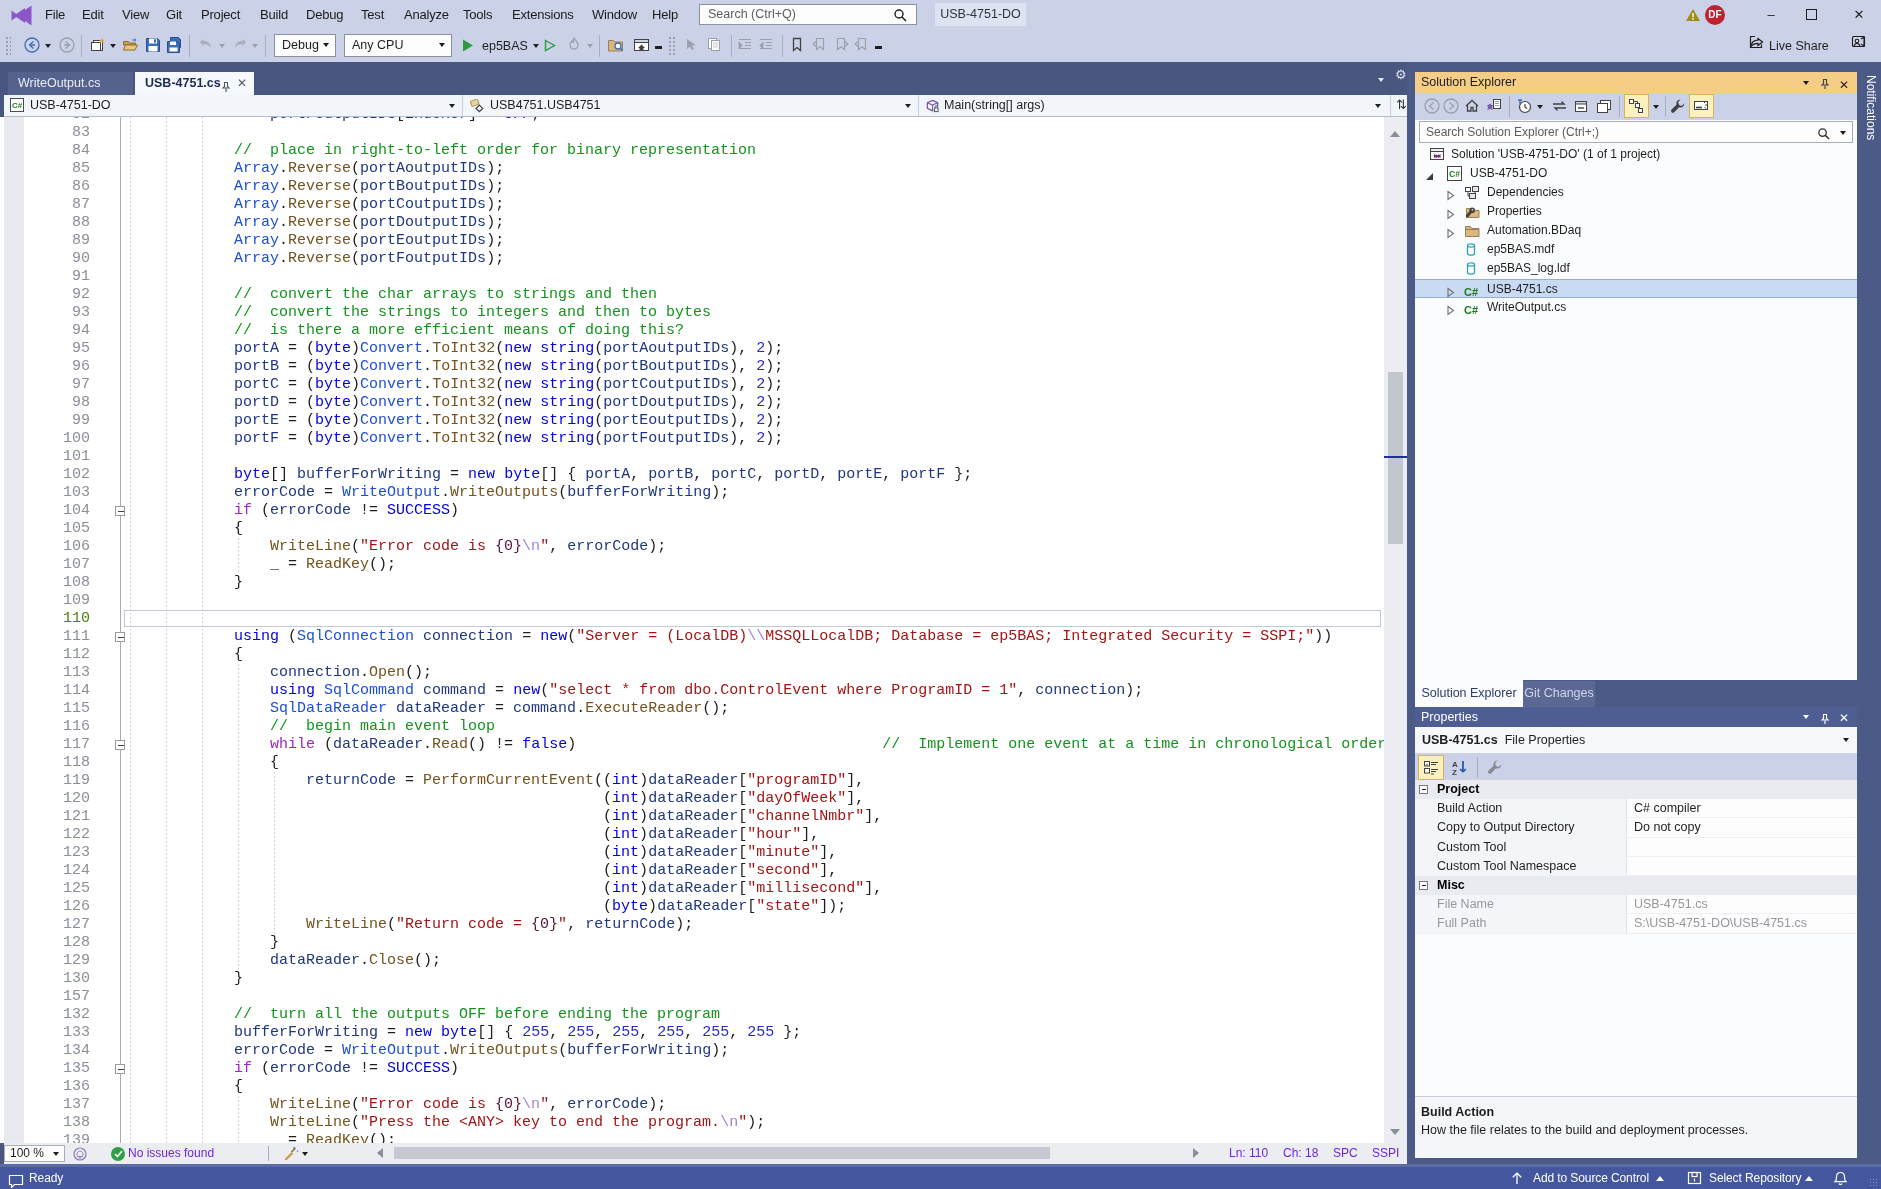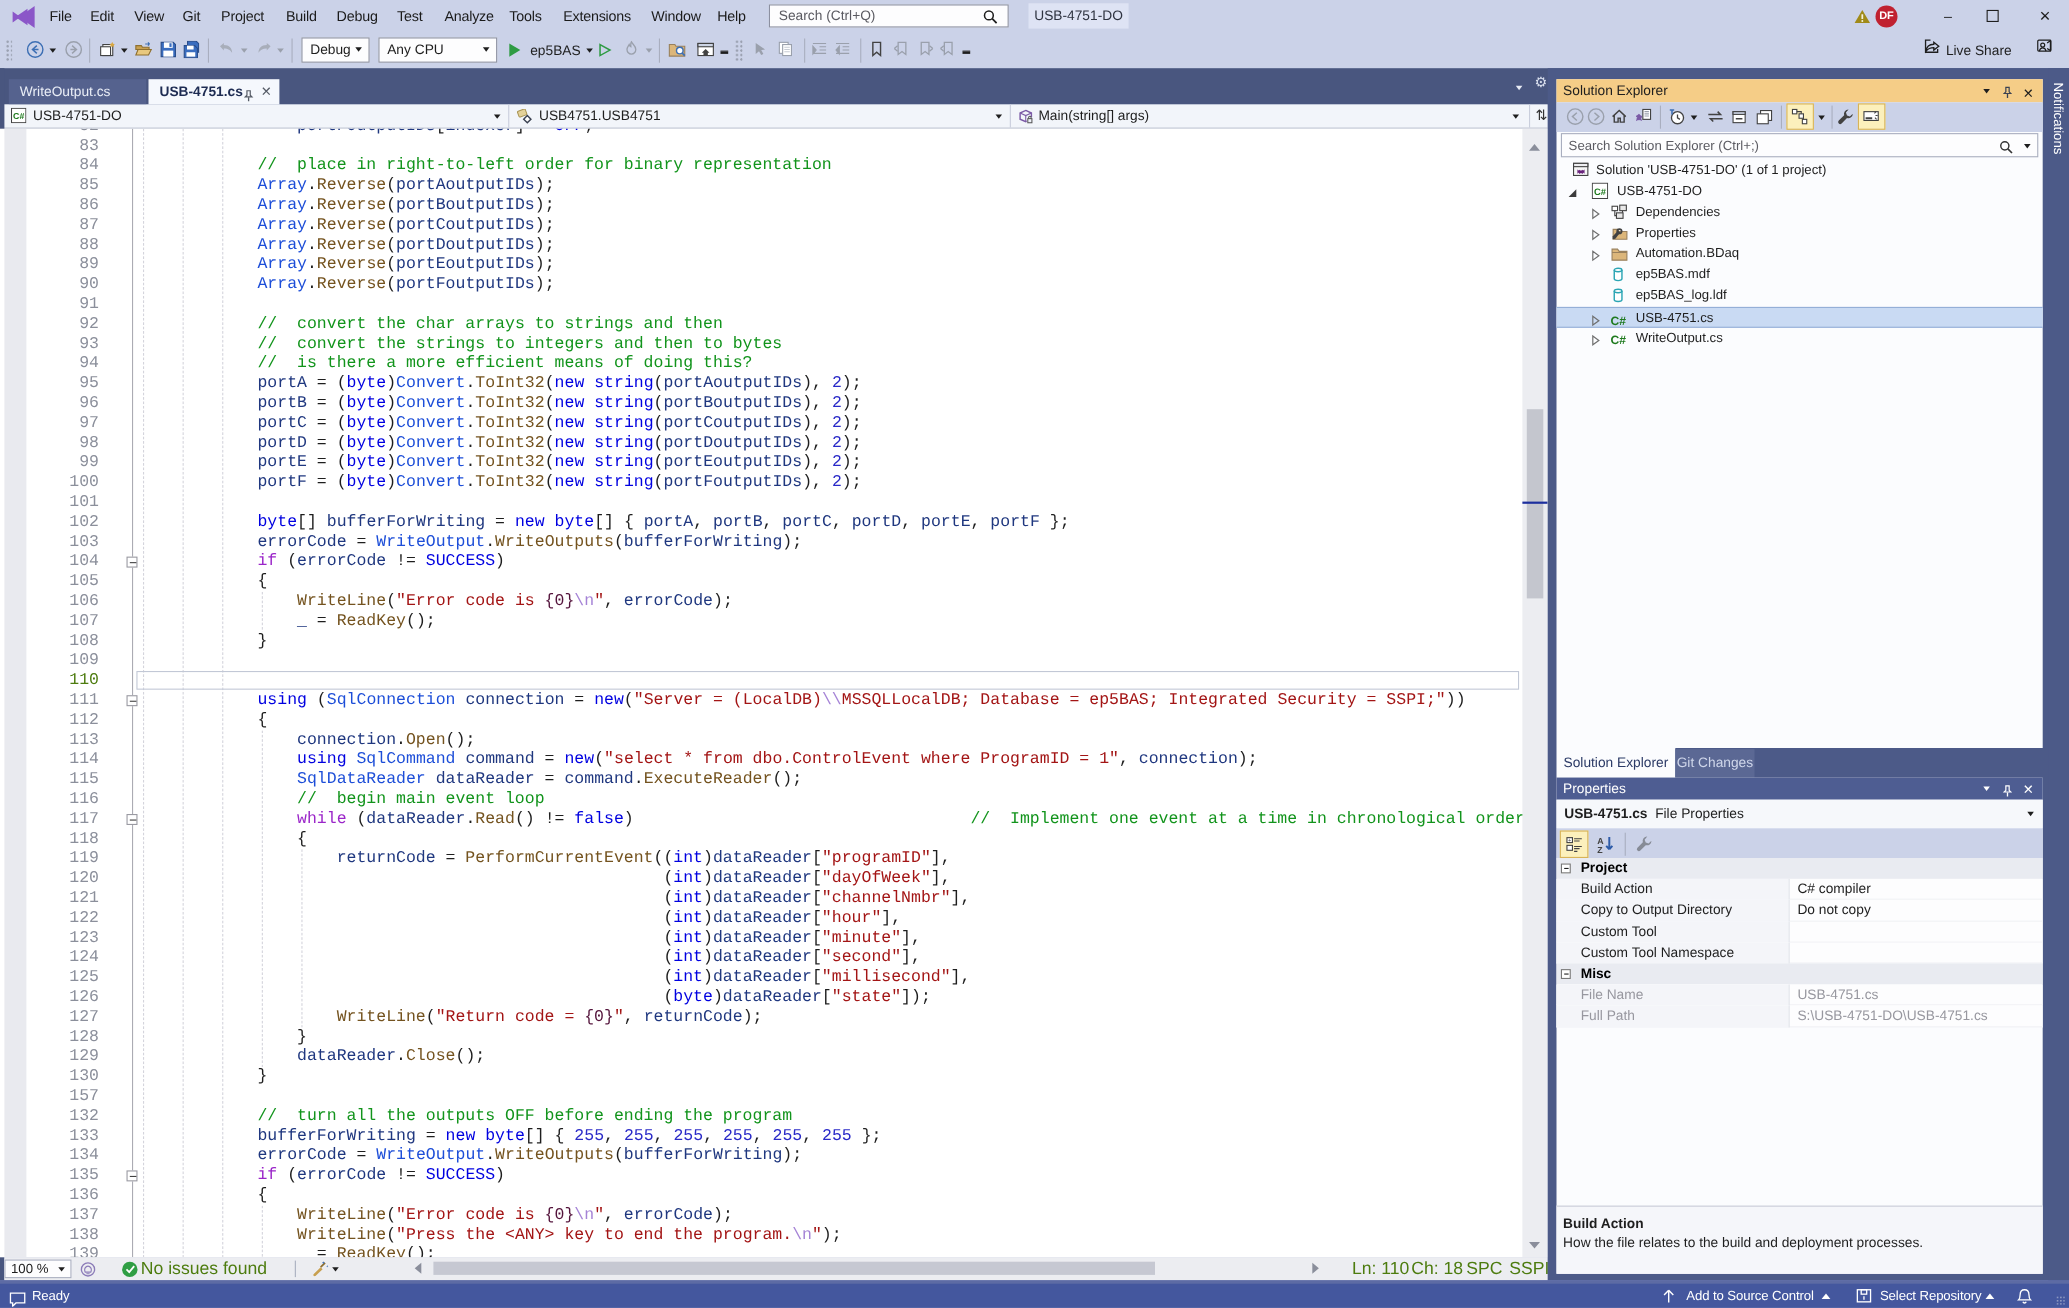--- a/index.html
+++ b/index.html
@@ -41,21 +41,21 @@
 .fold::after { content:""; position:absolute; left:2px; top:4px; width:6px; height:1px; background:#424242; }
 #curline { position:absolute; left:124px; top:492.5px; width:1257px; height:17px; border:1px solid #C2C8D6; }
 
 #vsb { position:absolute; left:1384px; top:0; width:23px; height:1026px; background:#ECEDF1; }
 #vsb-thumb { position:absolute; left:4px; top:255px; width:15px; height:172px; background:#C4C6CE; }
 #vsb-caret { position:absolute; left:0px; top:339px; width:23px; height:2px; background:#1C2F9E; }
 
 #botbar { position:absolute; left:4px; top:1143px; width:1403px; height:21px; background:#ECEDF1; }
 #zoombox { position:absolute; left:0px; top:2px; width:61px; height:17px; background:#FDFDFE; border:1px solid #A9AEBF; font-size:12px; color:#1E1E1E; line-height:15px; padding-left:5px; }
 #hsb-thumb { position:absolute; left:390px; top:4px; width:656px; height:12px; background:#C6C8D2; }
-.botlabel { position:absolute; top:0; height:38px; line-height:21px; font-size:16px; color:#4d7c0f; }
+.botlabel { position:absolute; top:0; height:38px; line-height:21px; font-size:12px; color:#6d28d9; }
 
 #rightbg { position:absolute; left:1407px; top:62px; width:474px; height:1102px; background:#4C5A88; }
 #sepanel { position:absolute; left:1415px; top:72px; width:442px; height:608px; background:#FBFCFE; }
 #setitle { position:absolute; left:0; top:0; width:442px; height:21px; background:#F5CD87; color:#1E1E1E; font-size:12.5px; line-height:21px; padding-left:6px; }
 #setools { position:absolute; left:0; top:21px; width:442px; height:27px; background:#CBD2E8; }
 #sesearch { position:absolute; left:4px; top:49px; width:434px; height:22px; background:#FDFDFE; border:1px solid #A9AEBF; font-size:12px; color:#5B5B62; line-height:20px; padding-left:6px; }
 #setree { position:absolute; left:0; top:73px; width:442px; height:535px; }
 .trow { position:absolute; left:0; width:442px; height:19px; }
 .trow.sel { background:#C9DAF3; border-top:1px solid #94AFD7; border-bottom:1px solid #94AFD7; }
 .arrow { position:absolute; top:4px; width:11px; height:11px; }

